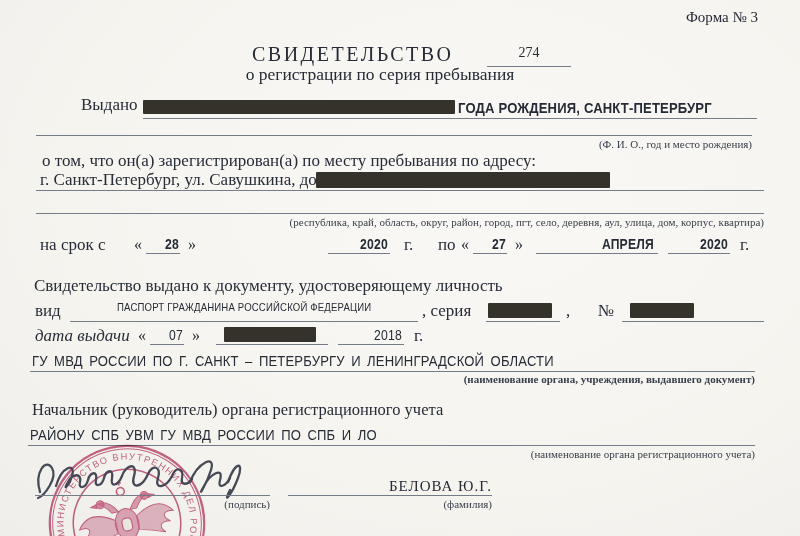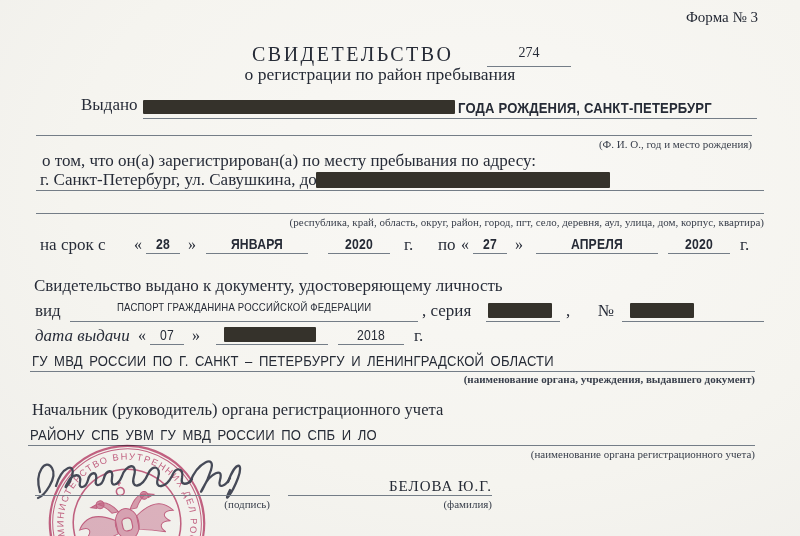--- a/index.html
+++ b/index.html
@@ -15,33 +15,33 @@
   .body-t{font-size:17px; color:#272c38;}
   .caption{font-size:11px; color:#3a404c; text-align:right;}
   .uline{position:absolute; border-top:1px solid #747d87; height:0;}
   .cell{position:absolute; border-bottom:1px solid #747d87; text-align:center;}
   .narrow{font-family:"Liberation Sans", sans-serif; display:inline-block;
           transform:scaleX(0.87); transform-origin:50% 50%; letter-spacing:0.2px;}
   .narrow-l{transform-origin:0 50%;}
   .nb{font-weight:bold;}
   .redact{position:absolute; background:#35322b; border-radius:1px;}
   .quote{font-size:16px; color:#272c38;}
-  .dt{font-size:14px;}
+  .dt{font-size:14px;text-align:right;}
   svg text{font-family:"Liberation Sans", sans-serif;}
 </style>
 </head>
 <body>
 
 <div id="page">
 
   <div class="abs serif" style="top:9px; right:42px; font-size:15px;">Форма № 3</div>
 
   <div class="abs serif" style="left:252px; top:43px; font-size:20px; letter-spacing:2.5px;">СВИДЕТЕЛЬСТВО</div>
   <div class="cell serif" style="left:487px; top:45px; width:84px; height:21px; font-size:14px;">274</div>
-  <div class="abs serif" style="left:120px; top:64px; width:520px; text-align:center; font-size:17.5px;">о регистрации по район пребывания</div>
+  <div class="abs serif" style="left:120px; top:64px; width:520px; text-align:center; font-size:17.5px;">о регистрации по серия пребывания</div>
 
   <div class="abs serif body-t" style="left:81px; top:95px;">Выдано</div>
   <div class="redact" style="left:143px; top:100px; width:312px; height:14px;"></div>
   <div class="abs" style="left:458px; top:99px; font-size:15px;"><span class="narrow narrow-l nb">ГОДА РОЖДЕНИЯ, САНКТ-ПЕТЕРБУРГ</span></div>
   <div class="uline" style="left:143px; top:118px; width:614px;"></div>
 
   <div class="uline" style="left:36px; top:135px; width:716px;"></div>
   <div class="abs caption" style="left:36px; top:138px; width:716px;">(Ф. И. О., год и место рождения)</div>
 
   <div class="abs serif body-t" style="left:42px; top:151px;">о том, что он(а) зарегистрирован(а) по месту пребывания по адресу:</div>
@@ -49,21 +49,20 @@
   <div class="redact" style="left:316px; top:172px; width:294px; height:16px;"></div>
   <div class="uline" style="left:36px; top:190px; width:728px;"></div>
 
   <div class="uline" style="left:36px; top:213px; width:728px;"></div>
   <div class="abs caption" style="left:36px; top:216px; width:728px;">(республика, край, область, округ, район, город, пгт, село, деревня, аул, улица, дом, корпус, квартира)</div>
 
   <div class="abs serif body-t" style="left:40px; top:235px;">на срок с</div>
   <div class="abs quote" style="left:134px; top:236px;">«</div>
   <div class="cell dt" style="left:146px; top:236px; width:34px; height:17px;"><span class="narrow nb">28</span></div>
   <div class="abs quote" style="left:188px; top:236px;">»</div>
-  <div class="cell dt" style="left:206px; top:236px; width:102px; height:17px;"><span class="narrow nb">ЯНВАРЯ</span></div>
   <div class="cell dt" style="left:328px; top:236px; width:62px; height:17px;"><span class="narrow nb">2020</span></div>
   <div class="abs serif body-t" style="left:404px; top:235px;">г.</div>
   <div class="abs serif body-t" style="left:438px; top:235px;">по</div>
   <div class="abs quote" style="left:461px; top:236px;">«</div>
   <div class="cell dt" style="left:473px; top:236px; width:34px; height:17px;"><span class="narrow nb">27</span></div>
   <div class="abs quote" style="left:515px; top:236px;">»</div>
   <div class="cell dt" style="left:536px; top:236px; width:122px; height:17px;"><span class="narrow nb">АПРЕЛЯ</span></div>
   <div class="cell dt" style="left:668px; top:236px; width:62px; height:17px;"><span class="narrow nb">2020</span></div>
   <div class="abs serif body-t" style="left:740px; top:235px;">г.</div>
 

